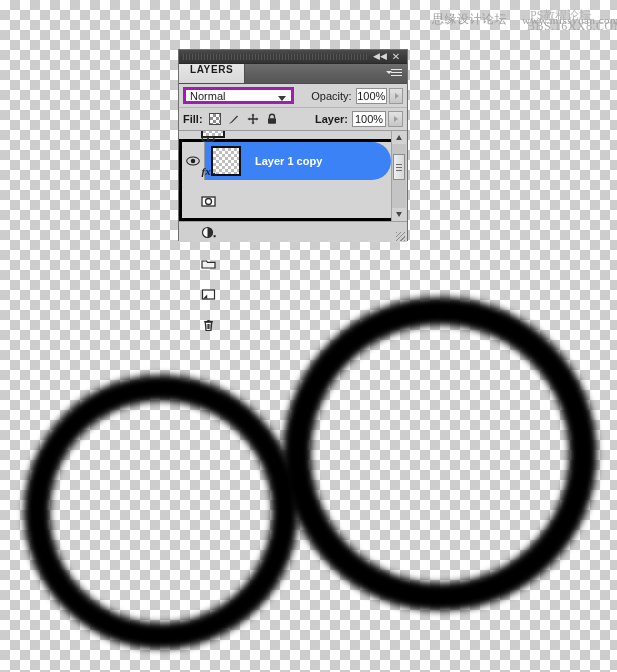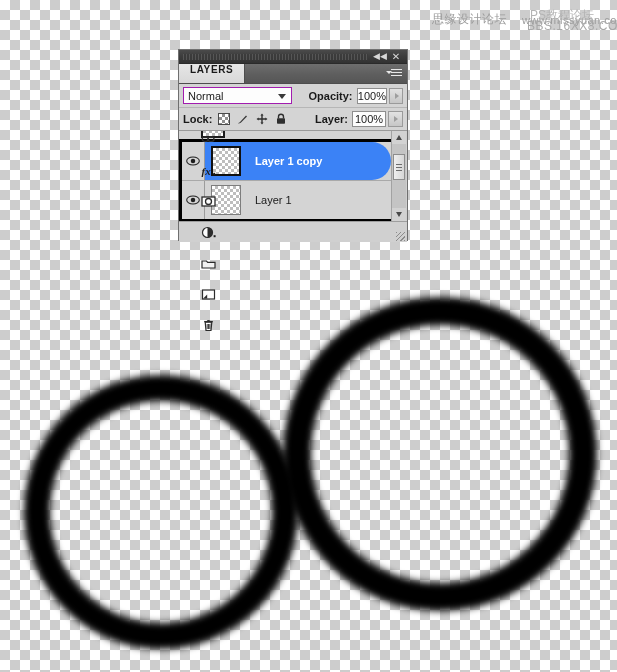--- a/index.html
+++ b/index.html
@@ -64,21 +64,21 @@
     left: 432px;
     top: 6px;
     width: 180px;
     height: 34px;
     pointer-events: none;
   }
   .wm {
     position: absolute;
     white-space: nowrap;
     color: #9c9c9c;
-    font-family: Liberation Sans, sans-serif;
+    font-family: Liberation Serif, serif;
   }
   .wm-a { left: 0px;  top: 5px;  font-size: 12px; letter-spacing: 0.5px; }
   .wm-b { left: 90px; top: 8px;  font-size: 11px; letter-spacing: 0.5px; }
   .wm-c { left: 98px; top: 1px;  font-size: 12px; color: #b4b4b4; }
   .wm-d { left: 95px; top: 13px; font-size: 12px; color: #a8a8a8; letter-spacing: 0.5px; }
 
   
   #layers-panel {
     position: absolute;
     left: 178px;
@@ -170,42 +170,42 @@
     display: flex;
     align-items: center;
     padding: 0 4px;
     background: #d4d4d4;
     border-bottom: 1px solid #b6b6b6;
   }
   .blend-select {
     width: 120px;
     height: 17px;
     background: #fdfdfd;
-    border: 1px solid #a21caf;
+    border: 3px solid #a21caf;
     box-sizing: border-box;
     display: flex;
     align-items: center;
     position: relative;
     padding-left: 4px;
     font-size: 11px;
     cursor: pointer;
   }
   .blend-select .caret {
     position: absolute;
     right: 5px; top: 6px;
     width: 0; height: 0;
     border-left: 4px solid transparent;
     border-right: 4px solid transparent;
     border-top: 5px solid #3a3a3a;
   }
   .lbl {
     font-size: 11px;
     color: #1a1a1a;
   }
-  .opacity-label { margin-left: 17px; font-weight: bold; }
+  .opacity-label { margin-left: 17px; font-weight: normal; }
   .num-field {
     width: 34px;
     height: 16px;
     margin-left: 4px;
     background: #fdfdfd;
     border: 1px solid #8e8e8e;
     box-sizing: border-box;
     text-align: center;
     font-size: 11px;
     line-height: 14px;
@@ -467,21 +467,21 @@
     <div class="blend-select">
       <span>Normal</span>
       <span class="caret"></span>
     </div>
     <span class="lbl opacity-label">Opacity:</span>
     <div class="num-field">100%</div>
     <div class="stepper"></div>
   </div>
 
   <div class="lock-row">
-    <span class="lbl lock-label">Lock:</span>
+    <span class="lbl lock-label">Fill:</span>
     <div class="lock-icons">
       <div class="lock-ic ic-transparency"></div>
       <div class="lock-ic">
         <svg width="12" height="12" viewBox="0 0 12 12">
           <path d="M1.5 10.5 L3 9 L9 2.5 L10 3.5 L3.8 9.8 Z" fill="#3a3a3a"></path>
           <path d="M1.2 10.8 L2.6 10 L2 9.4 Z" fill="#3a3a3a"></path>
         </svg>
       </div>
       <div class="lock-ic">
         <svg width="12" height="12" viewBox="0 0 12 12">
@@ -513,30 +513,20 @@
         <div class="eye-cell">
           <svg class="eye-icon" viewBox="0 0 16 11">
             <ellipse cx="8" cy="5.5" rx="7.2" ry="4.6" fill="none" stroke="#1f1f1f" stroke-width="1.2"></ellipse>
             <circle cx="8" cy="5.5" r="2.6" fill="#1f1f1f"></circle>
           </svg>
         </div>
         <div class="thumb selected-thumb"></div>
         <span class="layer-name">Layer 1 copy</span>
       </div>
 
-      <div class="layer-row normal">
-        <div class="eye-cell">
-          <svg class="eye-icon" viewBox="0 0 16 11">
-            <ellipse cx="8" cy="5.5" rx="7.2" ry="4.6" fill="none" stroke="#1f1f1f" stroke-width="1.2"></ellipse>
-            <circle cx="8" cy="5.5" r="2.6" fill="#1f1f1f"></circle>
-          </svg>
-        </div>
-        <div class="thumb"></div>
-        <span class="layer-name">Layer 1</span>
-      </div>
     </div>
 
     <div class="vscroll">
       <div class="sb-arrow up"></div>
       <div class="sb-track">
         <div class="sb-thumb"></div>
       </div>
       <div class="sb-arrow down"></div>
     </div>
   </div>

